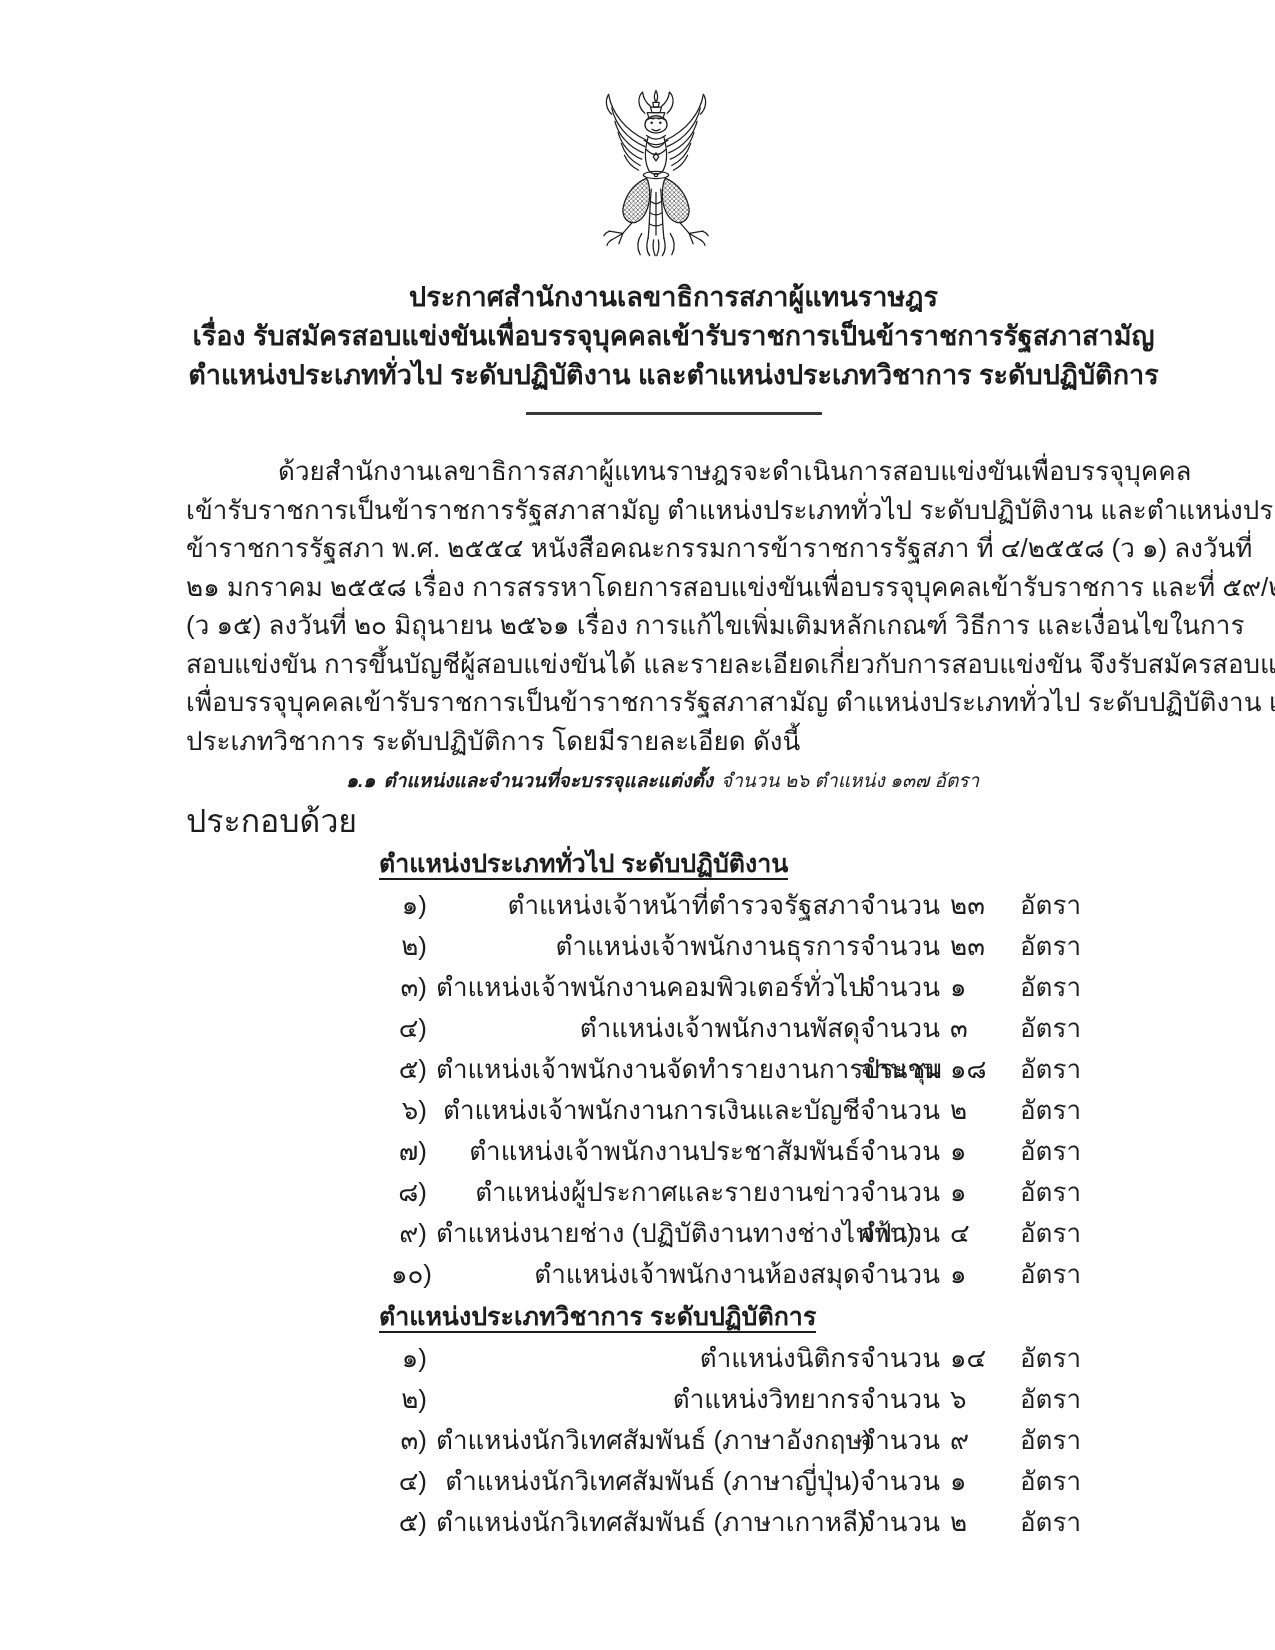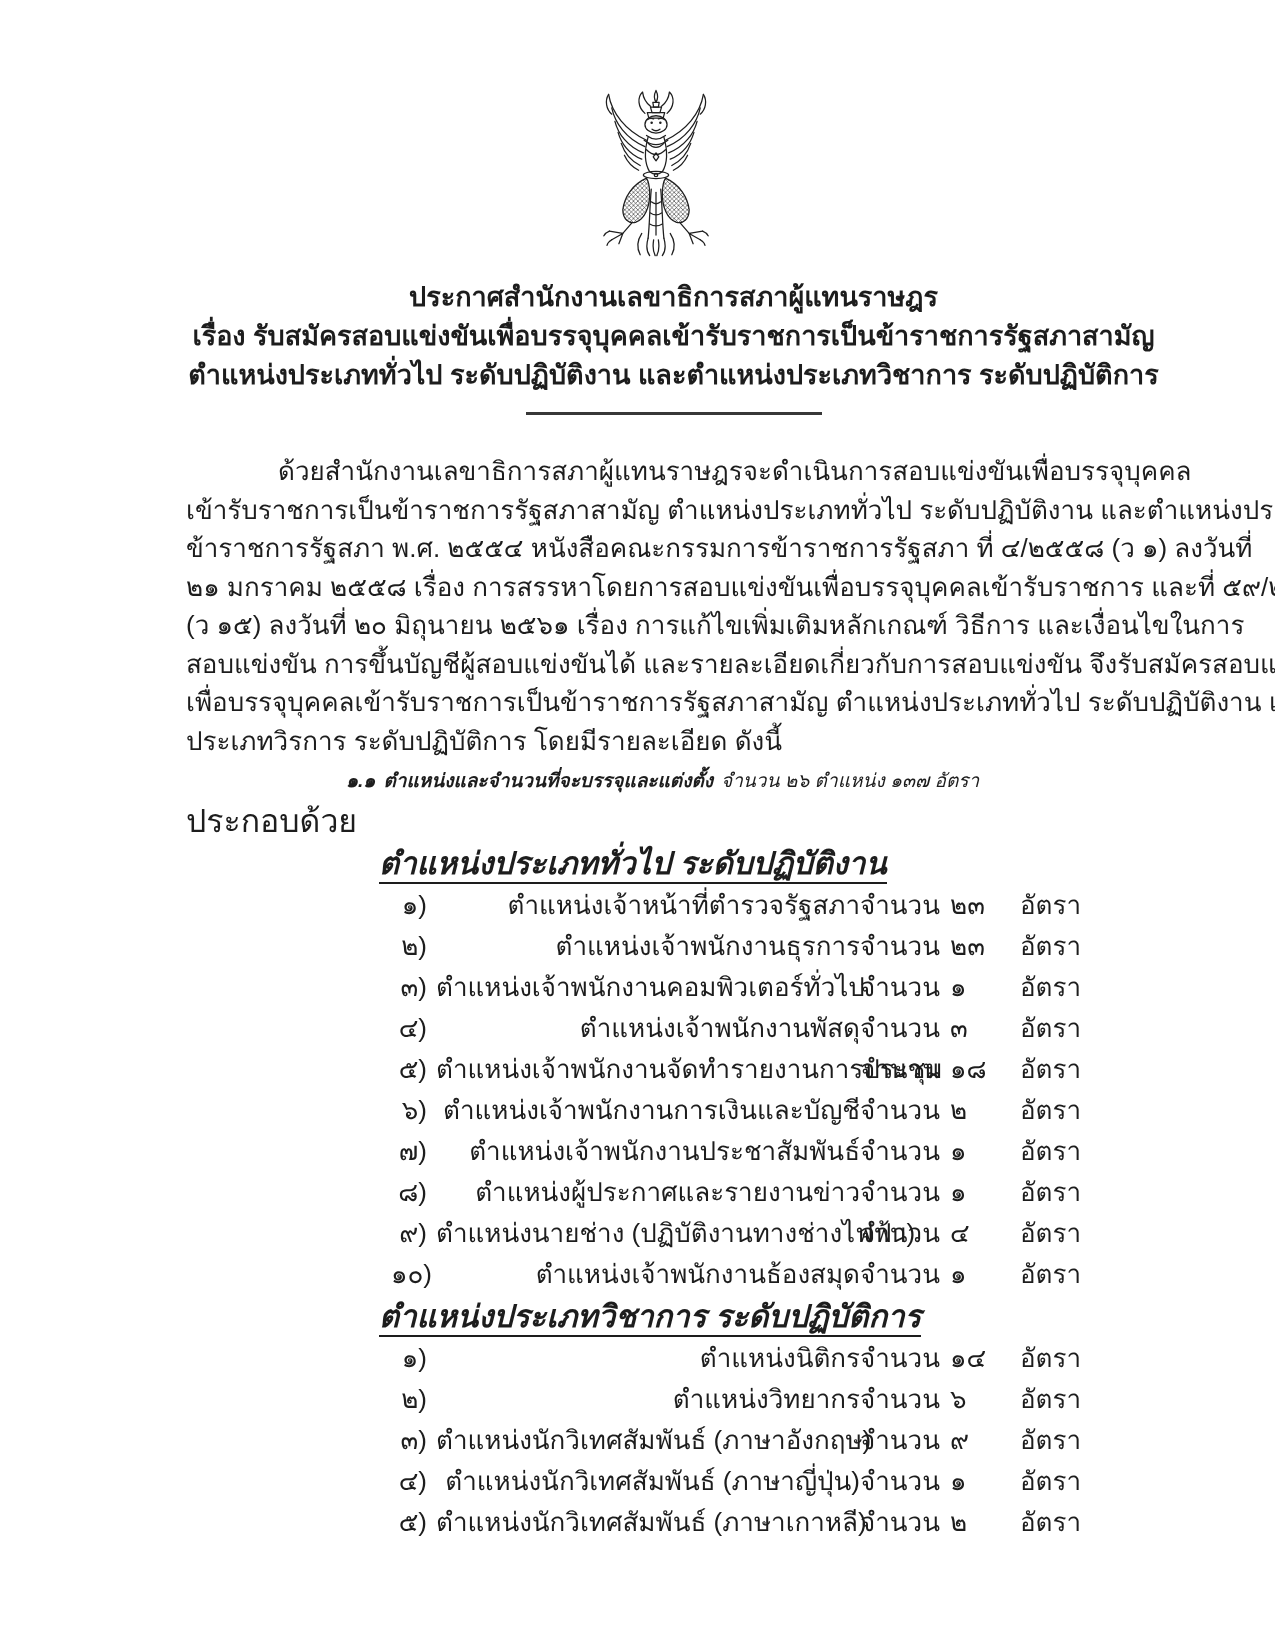--- a/index.html
+++ b/index.html
@@ -69,25 +69,24 @@
     font-style: italic;
   }
   .sec1-sub .bold { font-weight: bold; margin-right: 8px; }
   .sec1-cont {
     font-size: 32px;
     line-height: 41px;
     white-space: nowrap;
   }
   .group-heading {
     padding-left: 193px;
-    font-size: 31px;
+    font-size: 25px;
     font-weight: bold;
     line-height: 43px;
     white-space: nowrap;
-    font-style: italic;
   }
   .pos-row {
     display: flex;
     align-items: baseline;
     padding-left: 205px;
     font-size: 26px;
     line-height: 41px;
     height: 41px;
     white-space: nowrap;
   }
@@ -179,21 +178,21 @@
     <div class="divider"></div>
 
     <div class="intro">
       <div class="intro-line indent">ด้วยสำนักงานเลขาธิการสภาผู้แทนราษฎรจะดำเนินการสอบแข่งขันเพื่อบรรจุบุคคล</div>
       <div class="intro-line">เข้ารับราชการเป็นข้าราชการรัฐสภาสามัญ ตำแหน่งประเภททั่วไป ระดับปฏิบัติงาน และตำแหน่งประเภท</div>
       <div class="intro-line">ข้าราชการรัฐสภา พ.ศ. ๒๕๕๔ หนังสือคณะกรรมการข้าราชการรัฐสภา ที่ ๔/๒๕๕๘ (ว ๑) ลงวันที่</div>
       <div class="intro-line">๒๑ มกราคม ๒๕๕๘ เรื่อง การสรรหาโดยการสอบแข่งขันเพื่อบรรจุบุคคลเข้ารับราชการ และที่ ๕๙/๒๕๖๑</div>
       <div class="intro-line">(ว ๑๕) ลงวันที่ ๒๐ มิถุนายน ๒๕๖๑ เรื่อง การแก้ไขเพิ่มเติมหลักเกณฑ์ วิธีการ และเงื่อนไขในการ</div>
       <div class="intro-line">สอบแข่งขัน การขึ้นบัญชีผู้สอบแข่งขันได้ และรายละเอียดเกี่ยวกับการสอบแข่งขัน จึงรับสมัครสอบแข่งขัน</div>
       <div class="intro-line">เพื่อบรรจุบุคคลเข้ารับราชการเป็นข้าราชการรัฐสภาสามัญ ตำแหน่งประเภททั่วไป ระดับปฏิบัติงาน และตำแหน่ง</div>
-      <div class="intro-line">ประเภทวิรการ ระดับปฏิบัติการ โดยมีรายละเอียด ดังนี้</div>
+      <div class="intro-line">ประเภทวิชาการ ระดับปฏิบัติการ โดยมีรายละเอียด ดังนี้</div>
     </div>
 
 
     <div class="sec1-sub">
       <span class="bold">๑.๑</span><span class="bold">ตำแหน่งและจำนวนที่จะบรรจุและแต่งตั้ง</span><span>จำนวน ๒๖ ตำแหน่ง ๑๓๗ อัตรา</span>
     </div>
 
     <div class="sec1-cont">ประกอบด้วย</div>
 
     <div class="group-heading">
@@ -258,21 +257,21 @@
     </div>
     <div class="pos-row">
       <span class="pos-no">๙)</span>
       <span class="pos-title">ตำแหน่งนายช่าง (ปฏิบัติงานทางช่างไฟฟ้า)</span>
       <span class="pos-label">จำนวน</span>
       <span class="pos-count">๔</span>
       <span class="pos-unit">อัตรา</span>
     </div>
     <div class="pos-row">
       <span class="pos-no">๑๐)</span>
-      <span class="pos-title">ตำแหน่งเจ้าพนักงานธ้องสมุด</span>
+      <span class="pos-title">ตำแหน่งเจ้าพนักงานห้องสมุด</span>
       <span class="pos-label">จำนวน</span>
       <span class="pos-count">๑</span>
       <span class="pos-unit">อัตรา</span>
     </div>
 
     <div class="group-heading">
       <span class="u">ตำแหน่งประเภทวิชาการ ระดับปฏิบัติการ</span>
     </div>
 
     <div class="pos-row">

